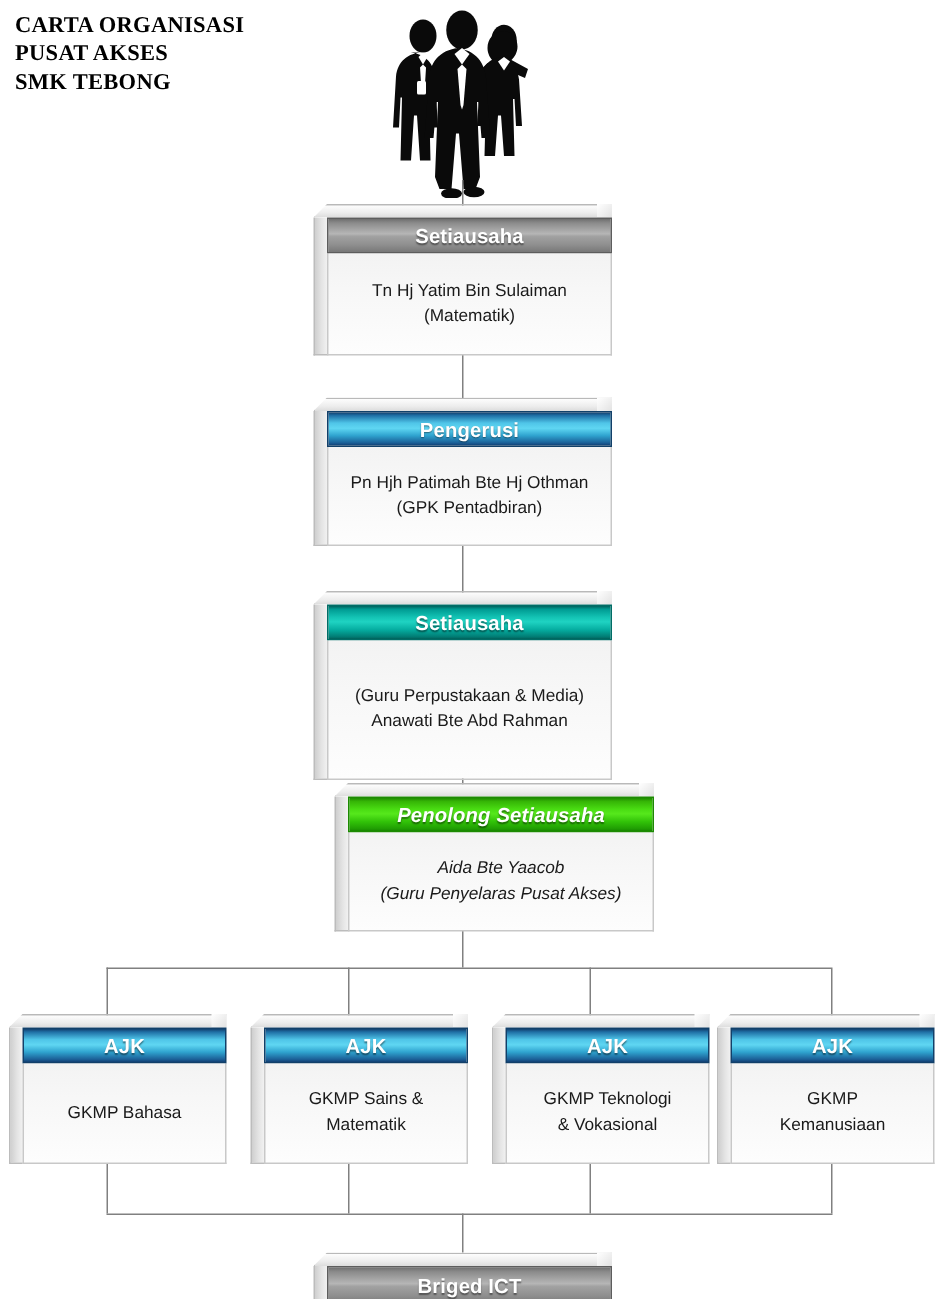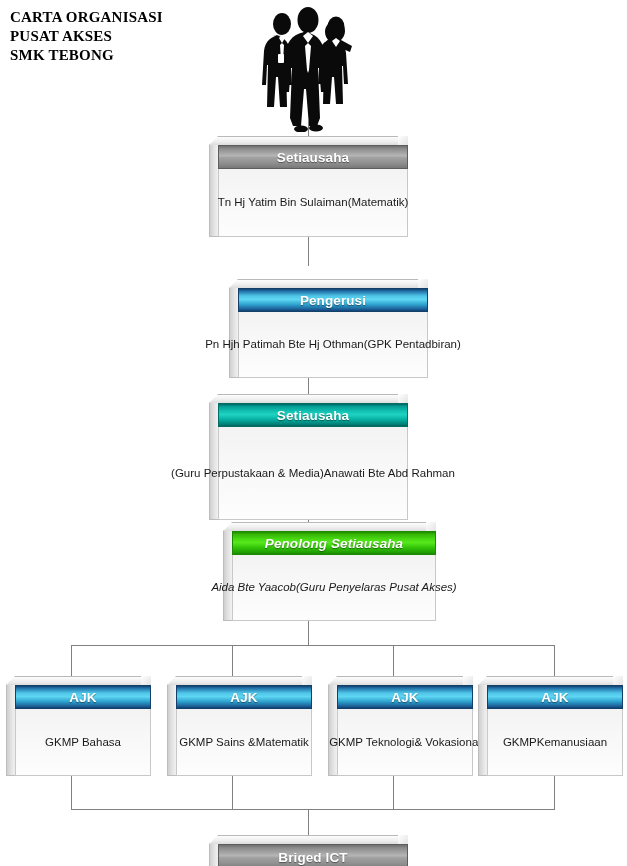--- a/index.html
+++ b/index.html
@@ -123,21 +123,21 @@
   .node .bdy {
     position: absolute;
     left: 0; right: 0;
     top: 24px;
     bottom: 0;
     background: linear-gradient(180deg, #f3f3f3 0%, #f7f7f7 35%, #fdfdfd 100%);
     border: 1px solid #c8c8c8;
     border-top: none;
     box-sizing: border-box;
     display: flex;
-    flex-direction: row;
+    flex-direction: column;
     align-items: center;
     justify-content: center;
     text-align: center;
     color: #1a1a1a;
     font-size: 11.5px;
     line-height: 17px;
     padding: 0 6px;
   }
   .node .bdy .ln { display: block; white-space: nowrap; }
 
@@ -235,21 +235,21 @@
   <div class="side"></div>
   <div class="face">
     <div class="hdr theme-gray">Setiausaha</div>
     <div class="bdy">
       <span class="ln">Tn Hj Yatim Bin Sulaiman</span>
       <span class="ln">(Matematik)</span>
     </div>
   </div>
 </div>
 
-<div class="node" style="left:209px; top:279px; width:199px; height:99px;margin-left:20px;">
+<div class="node" style="left:209px; top:265px; width:199px; height:99px;">
   <div class="lid"></div>
   <div class="lid-shade"></div>
   <div class="side"></div>
   <div class="face">
     <div class="hdr theme-cyan">Pengerusi</div>
     <div class="bdy">
       <span class="ln">Pn Hjh Patimah Bte Hj Othman</span>
       <span class="ln">(GPK Pentadbiran)</span>
     </div>
   </div>

